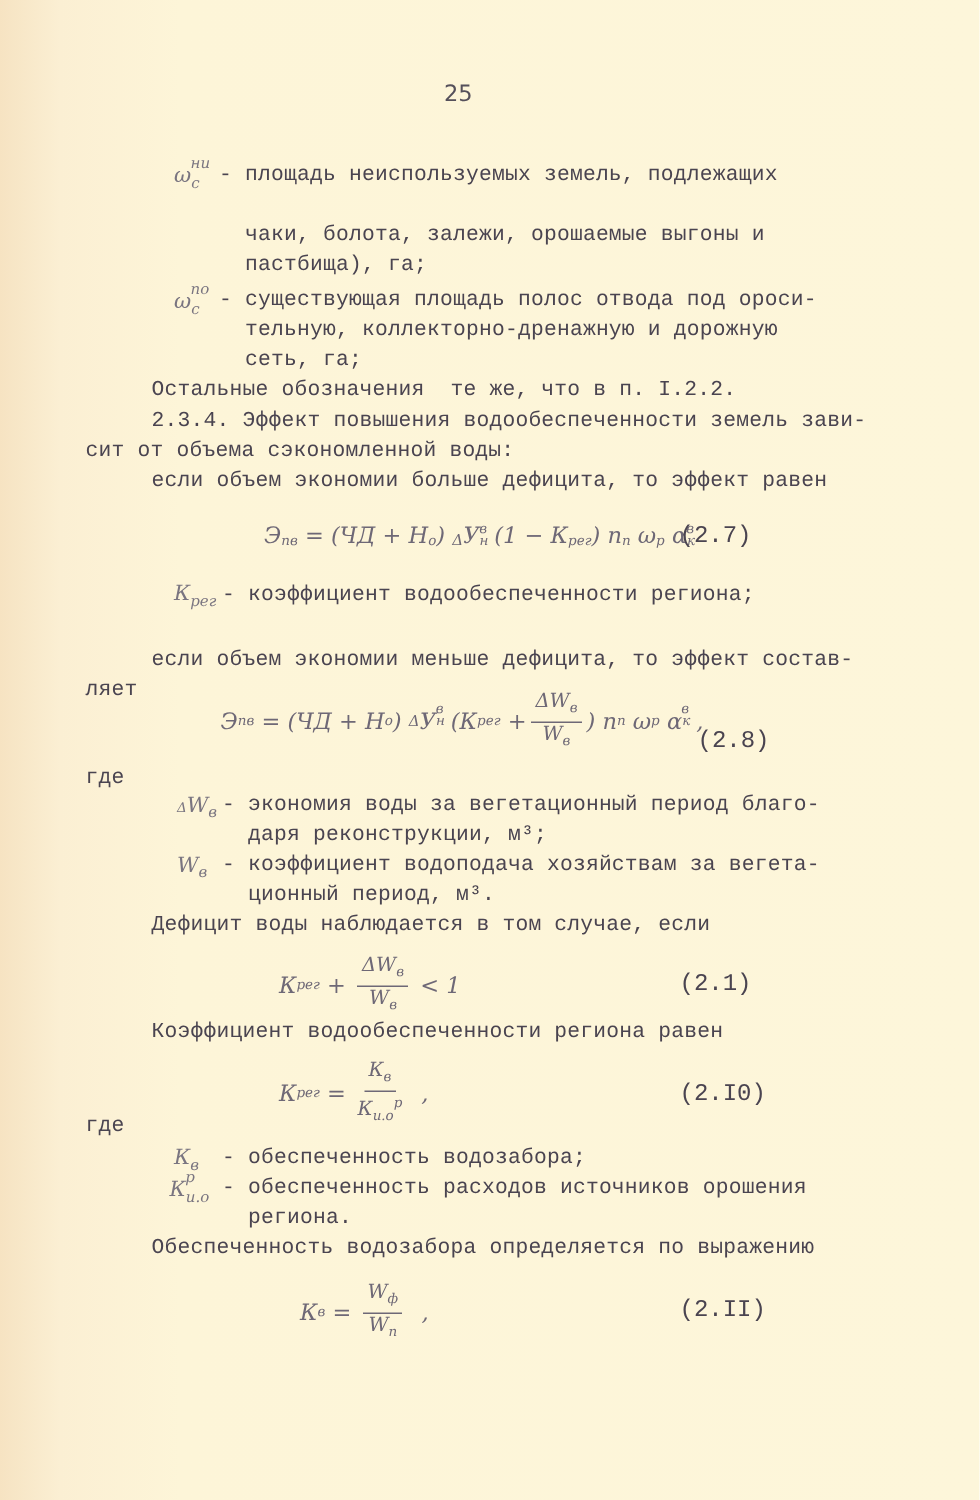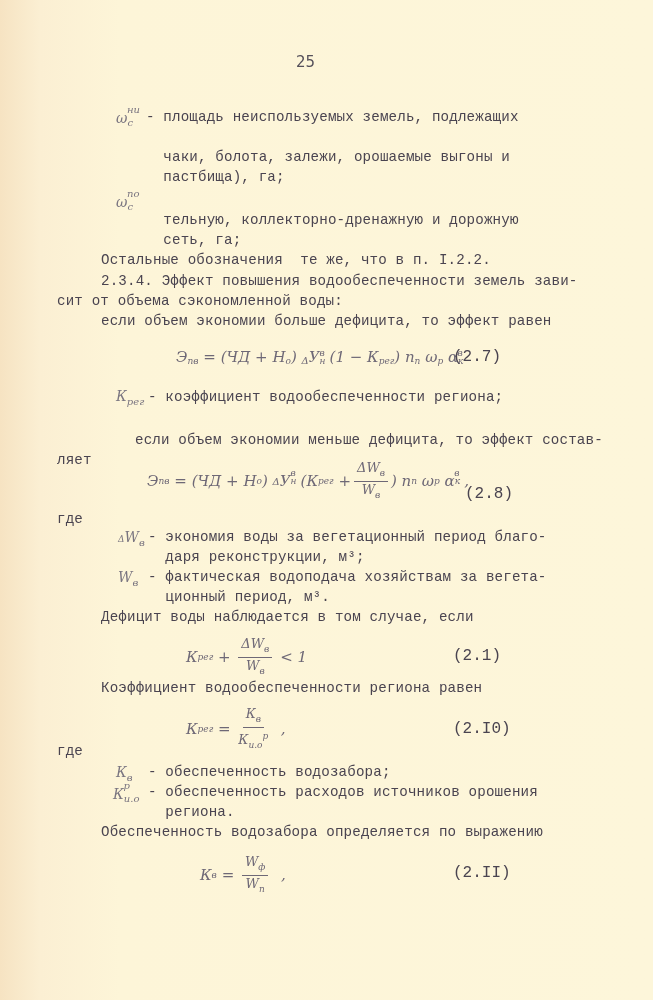--- a/index.html
+++ b/index.html
@@ -28,56 +28,57 @@
 <div class="page">
 
   <div class="pagenum">25</div>
 
   <div class="sym" style="left:116px; top:108px;">ω<sub>с</sub><sup style="position:relative;left:-6px;top:-4px;">ни</sup></div>
   <div class="ln" style="left:146px; top:108px;">- площадь неиспользуемых земель, подлежащих</div>
   <div class="ln" style="left:146px; top:148px;">  чаки, болота, залежи, орошаемые выгоны и</div>
   <div class="ln" style="left:146px; top:168px;">  пастбища), га;</div>
 
   <div class="sym" style="left:116px; top:192px;">ω<sub>с</sub><sup style="position:relative;left:-6px;top:-4px;">по</sup></div>
+  <div class="ln" style="left:146px; top:191px;">- существующая площадь полос отвода под ороси-</div>
   <div class="ln" style="left:146px; top:211px;">  тельную, коллекторно-дренажную и дорожную</div>
   <div class="ln" style="left:146px; top:231px;">  сеть, га;</div>
 
   <div class="ln" style="left:101px; top:251px;">Остальные обозначения  те же, что в п. I.2.2.</div>
   <div class="ln" style="left:101px; top:272px;">2.3.4. Эффект повышения водообеспеченности земель зави-</div>
   <div class="ln" style="left:57px; top:292px;">сит от объема сэкономленной воды:</div>
   <div class="ln" style="left:101px; top:312px;">если объем экономии больше дефицита, то эффект равен</div>
 
   <div class="formula" style="left:176px; top:348px;align-items:flex-end;">
     Э<sub>пв</sub>&nbsp;=&nbsp;(ЧД + Н<sub>о</sub>)&nbsp;<span style="font-size:10px">Δ</span>У<sub>н</sub><sup style="margin-left:-6px;position:relative;top:-8px;">в</sup>&nbsp;(1 − К<sub>рег</sub>)&nbsp;n<sub>п</sub>&nbsp;ω<sub>р</sub>&nbsp;α<sub>к</sub><sup style="margin-left:-6px;position:relative;top:-8px;">в</sup>
   </div>
   <div class="eqno" style="left:453px; top:348px;">(2.7)</div>
 
   <div class="sym" style="left:116px; top:388px;">К<sub>рег</sub></div>
   <div class="ln" style="left:148px; top:388px;">- коэффициент водообеспеченности региона;</div>
 
-  <div class="ln" style="left:101px; top:431px;margin-left:34px;">если объем экономии меньше дефицита, то эффект состав-</div>
+  <div class="ln" style="left:101px; top:431px;">если объем экономии меньше дефицита, то эффект состав-</div>
   <div class="ln" style="left:57px; top:451px;">ляет</div>
 
   <div class="formula" style="left:147px; top:460px;">
     Э<sub>пв</sub>&nbsp;=&nbsp;(ЧД + Н<sub>о</sub>)&nbsp;<span style="font-size:10px">Δ</span>У<sub>н</sub><sup style="margin-left:-6px;position:relative;top:-8px;">в</sup>&nbsp;(К<sub>рег</sub>&nbsp;+
     <span class="frac">
         <span class="num">ΔW<sub>в</sub></span>
         <span class="den">W<sub>в</sub></span>
       </span>)&nbsp;n<sub>п</sub>&nbsp;ω<sub>р</sub>&nbsp;α<sub>к</sub><sup style="margin-left:-6px;position:relative;top:-8px;">в</sup>&nbsp;,
   </div>
   <div class="eqno" style="left:465px; top:485px;">(2.8)</div>
 
   <div class="ln" style="left:57px; top:510px;">где</div>
 
   <div class="sym" style="left:118px; top:529px;"><span style="font-size:9px">Δ</span>W<sub>в</sub></div>
   <div class="ln" style="left:148px; top:528px;">- экономия воды за вегетационный период благо-</div>
   <div class="ln" style="left:148px; top:548px;">  даря реконструкции, м³;</div>
 
   <div class="sym" style="left:118px; top:569px;">W<sub>в</sub></div>
-  <div class="ln" style="left:148px; top:568px;">- фактическая водоподача хозяйствам за вегета-</div>
+  <div class="ln" style="left:148px; top:568px;">- коэффициент водоподача хозяйствам за вегета-</div>
   <div class="ln" style="left:148px; top:588px;">  ционный период, м³.</div>
 
   <div class="ln" style="left:101px; top:608px;">Дефицит воды наблюдается в том случае, если</div>
 
   <div class="formula" style="left:186px; top:636px;">
     К<sub>рег</sub>&nbsp;+&nbsp;<span class="frac">
         <span class="num">ΔW<sub>в</sub></span>
         <span class="den">W<sub>в</sub></span>
       </span>&nbsp;&lt;&nbsp;1
   </div>

